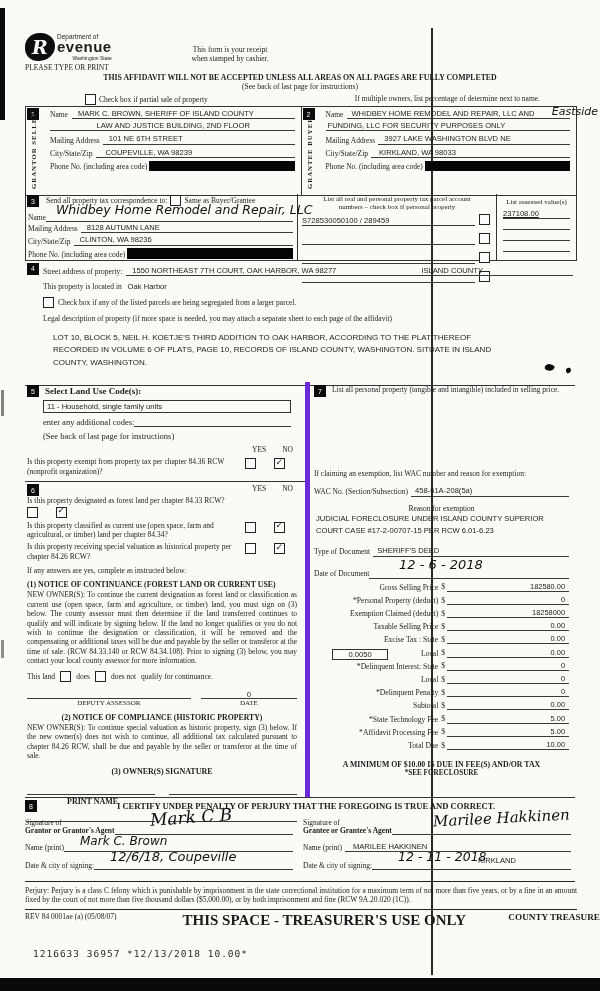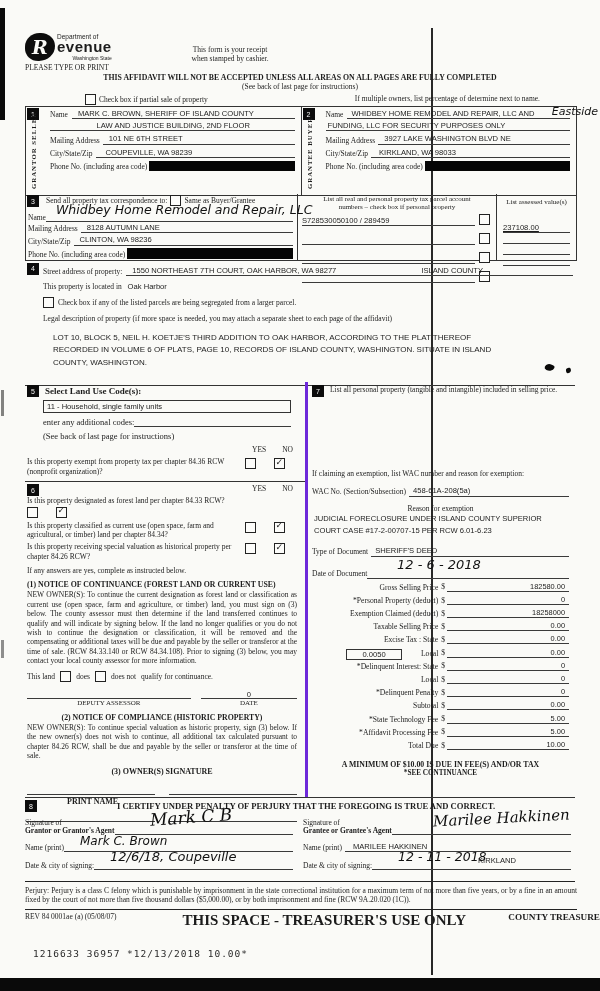--- a/index.html
+++ b/index.html
@@ -188,21 +188,21 @@
           <span class="grow uline"></span>
         <span class="cb" style="margin:0 2px 1px 4px;"></span>
         </div>
       <div class="row" style="margin-top:7px;">
           <span class="grow uline"></span>
         <span class="cb" style="margin:0 2px 1px 4px;"></span>
         </div>
     </div>
     <div class="grow" style="padding:1px 6px;">
       <div class="xs ctr" style="margin-top:3px;">List assessed value(s)</div>
-      <div class="row" style="margin-top:17px;text-decoration:underline;">
+      <div class="row" style="margin-top:3px;text-decoration:underline;">
           <span class="grow uline fillv">237108.00</span>
         </div>
       <div class="row" style="margin-top:10px;">
           <span class="grow uline"></span>
         </div>
       <div class="row" style="margin-top:10px;">
           <span class="grow uline"></span>
         </div>
       <div class="row" style="margin-top:10px;">
           <span class="grow uline"></span>
@@ -226,21 +226,21 @@
     <div class="sm" style="margin:6px 0 0 18px;display:flex;align-items:center;gap:4px;">
       <span class="cb"></span>
       <span>Check box if any of the listed parcels are being segregated from a larger parcel.</span>
     </div>
     <div class="sm" style="margin:6px 0 0 18px;">Legal description of property (if more space is needed, you may attach a separate sheet to each page of the affidavit)</div>
     <div class="fillv" style="margin:8px 60px 0 28px;line-height:1.55;font-size:8px;">LOT 10, BLOCK 5, NEIL H. KOETJE'S THIRD ADDITION TO OAK HARBOR, ACCORDING TO THE PLAT THEREOF RECORDED IN VOLUME 6 OF PLATS, PAGE 10, RECORDS OF ISLAND COUNTY, WASHINGTON. SITUATE IN ISLAND COUNTY, WASHINGTON.</div>
   </div>
 
   <div class="abs" style="left:25px;top:382px;width:550px;height:415px;display:flex;border-bottom:1px solid #333;">
 
-    <div style="width:270px;border-right:3px solid #6d28d9;padding:3px 8px 0 2px;">
+    <div style="width:270px;border-right:5px solid #6d28d9;padding:3px 8px 0 2px;">
       <div class="row" style="align-items:center;">
         <span class="numbox">5</span>
         <span class="b" style="font-size:9px;margin-left:6px;">Select Land Use Code(s):</span>
       </div>
       <div style="border:1px solid #333;margin:3px 6px 0 16px;padding:1px 3px;" class="fillv">11 - Household, single family units</div>
       <div class="row" style="margin:4px 6px 0 16px;">
         <span style="font-size:8.5px;">enter any additional codes:</span>
         <span class="grow uline"></span>
       </div>
       <div style="font-size:8.5px;margin:4px 0 0 16px;">(See back of last page for instructions)</div>
@@ -369,21 +369,21 @@
             <span class="feelab">Taxable Selling Price</span>
           <span class="sm" style="margin-left:3px;">$</span>
           <span class="feeline">0.00</span>
           </div>
         <div class="feerow">
             <span class="feelab">Excise Tax : State</span>
           <span class="sm" style="margin-left:3px;">$</span>
           <span class="feeline">0.00</span>
           </div>
         <div class="feerow" style="position:relative;">
-          <span style="position:absolute;left:34px;bottom:-2px;border:1px solid #333;width:54px;text-align:center;" class="fillv">0.0050</span>
+          <span style="position:absolute;left:18px;bottom:-2px;border:1px solid #333;width:54px;text-align:center;" class="fillv">0.0050</span>
           <span class="feelab">Local</span>
           <span class="sm" style="margin-left:3px;">$</span>
           <span class="feeline">0.00</span>
           </div>
         <div class="feerow">
             <span class="feelab">*Delinquent Interest: State</span>
           <span class="sm" style="margin-left:3px;">$</span>
           <span class="feeline">0</span>
           </div>
         <div class="feerow">
@@ -412,21 +412,21 @@
           <span class="feeline">5.00</span>
           </div>
         <div class="feerow">
             <span class="feelab">Total Due</span>
           <span class="sm" style="margin-left:3px;">$</span>
           <span class="feeline">10.00</span>
           </div>
       </div>
 
       <div class="b ctr" style="font-size:7.8px;margin-top:10px;">A MINIMUM OF $10.00 IS DUE IN FEE(S) AND/OR TAX</div>
-      <div class="b ctr" style="font-size:7.2px;">*SEE CONTINUANCE</div>
+      <div class="b ctr" style="font-size:7.2px;">*SEE FORECLOSURE</div>
     </div>
   </div>
 
   <div class="abs" style="left:25px;top:797px;width:550px;height:84px;border-bottom:1.5px solid #222;">
     <div style="display:flex;align-items:center;margin-top:3px;">
       <span class="numbox">8</span>
       <span class="b ctr grow" style="font-size:8.6px;">I CERTIFY UNDER PENALTY OF PERJURY THAT THE FOREGOING IS TRUE AND CORRECT.</span>
     </div>
     <div style="display:flex;margin-top:3px;">
       <div style="width:50%;padding-right:10px;">

